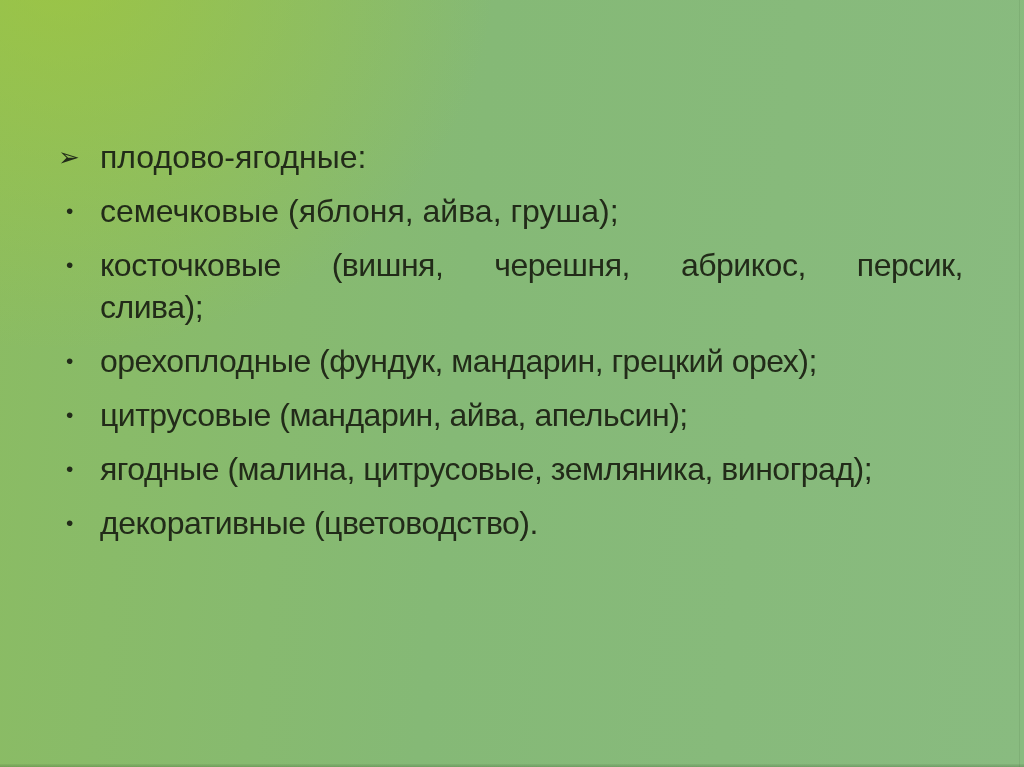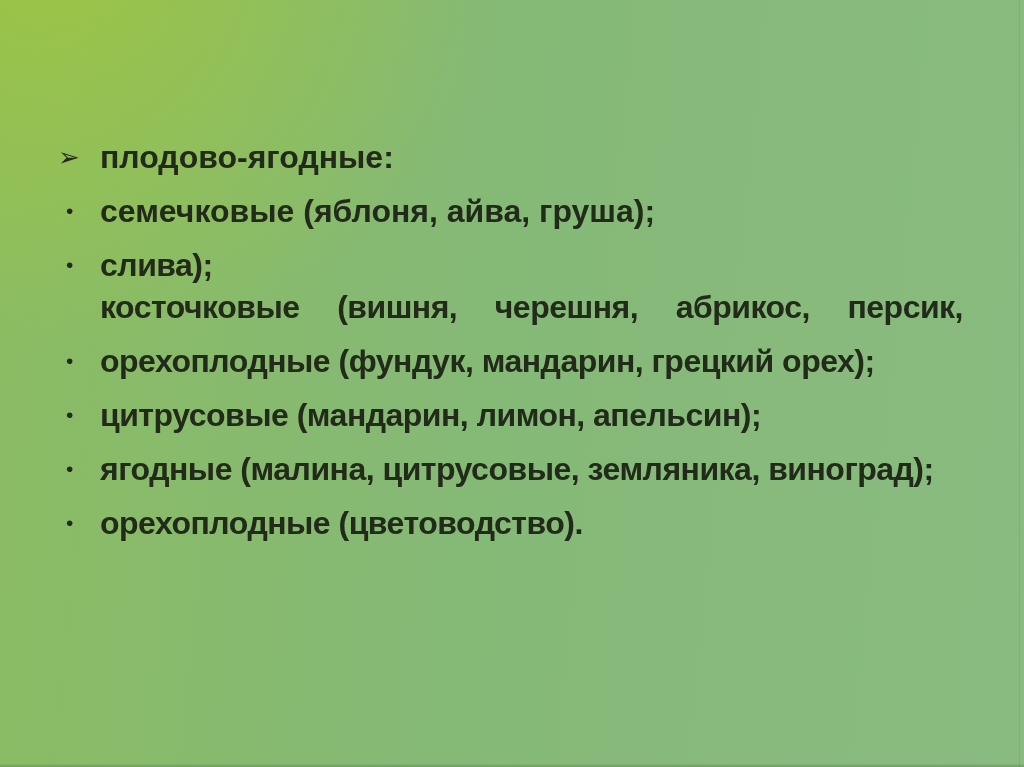--- a/index.html
+++ b/index.html
@@ -53,21 +53,21 @@
     letter-spacing: 0;
   }
   .bullet.arrow {
     left: -42px;
     font-size: 26px;
   }
   .bullet.dot {
     left: -34px;
     font-size: 21px;
   }
-  .line { display: block; font-weight: bold; }
+  .line { display: block; }
   .line.jfull {
     text-align: justify;
     text-align-last: justify;
   }
 </style>
 </head>
 <body>
 
 <div class="slide">
 
@@ -78,41 +78,41 @@
       <span class="line">плодово-ягодные:</span>
     </div>
 
     <div class="item">
       <span class="bullet dot">•</span>
       <span class="line">семечковые (яблоня, айва, груша);</span>
     </div>
 
     <div class="item narrow">
       <span class="bullet dot">•</span>
+      <span class="line jfull">косточковые (вишня, черешня, абрикос, персик,</span>
       <span class="line">слива);</span>
-      <span class="line jfull">косточковые (вишня, черешня, абрикос, персик,</span>
     </div>
 
     <div class="item narrow">
       <span class="bullet dot">•</span>
       <span class="line">орехоплодные (фундук, мандарин, грецкий орех);</span>
     </div>
 
     <div class="item narrow">
       <span class="bullet dot">•</span>
-      <span class="line">цитрусовые (мандарин, лимон, апельсин);</span>
+      <span class="line">цитрусовые (мандарин, айва, апельсин);</span>
     </div>
 
     <div class="item narrow">
       <span class="bullet dot">•</span>
       <span class="line">ягодные (малина, цитрусовые, земляника, виноград);</span>
     </div>
 
     <div class="item narrow">
       <span class="bullet dot">•</span>
-      <span class="line">орехоплодные (цветоводство).</span>
+      <span class="line">декоративные (цветоводство).</span>
     </div>
 
   </div>
 
   <div class="edge-right"></div>
   <div class="edge-bottom"></div>
 </div>
 
 </body></html>

